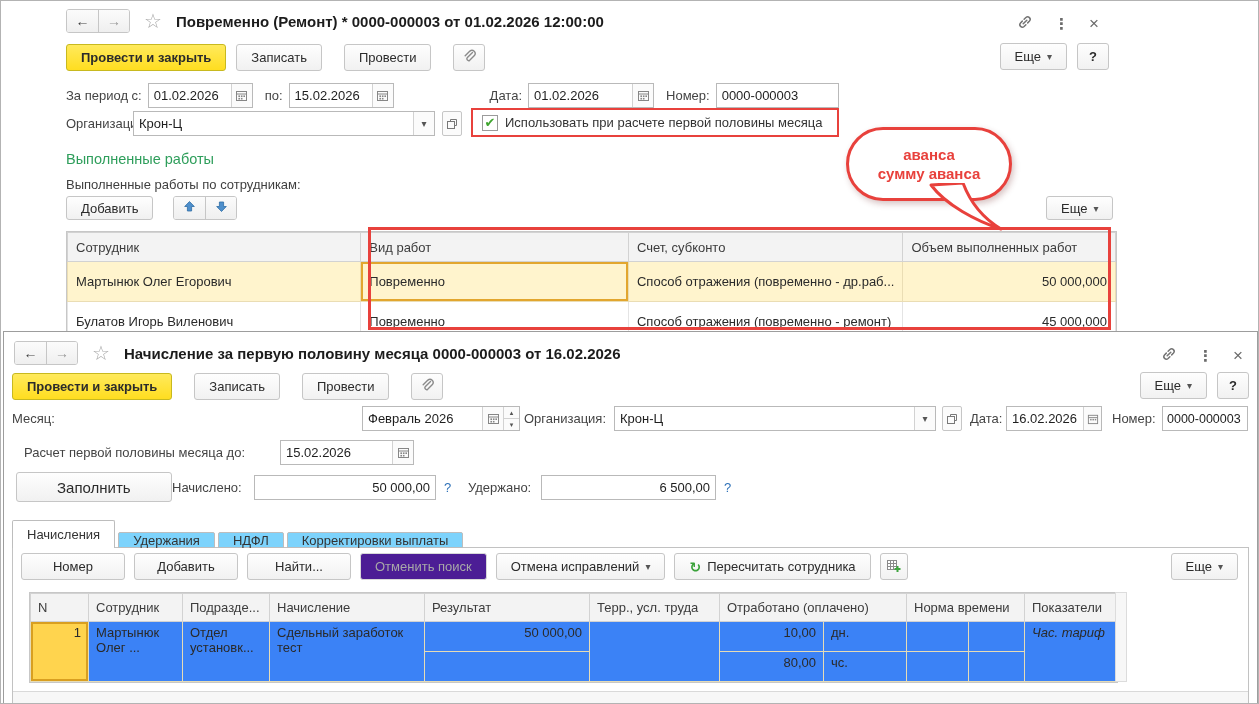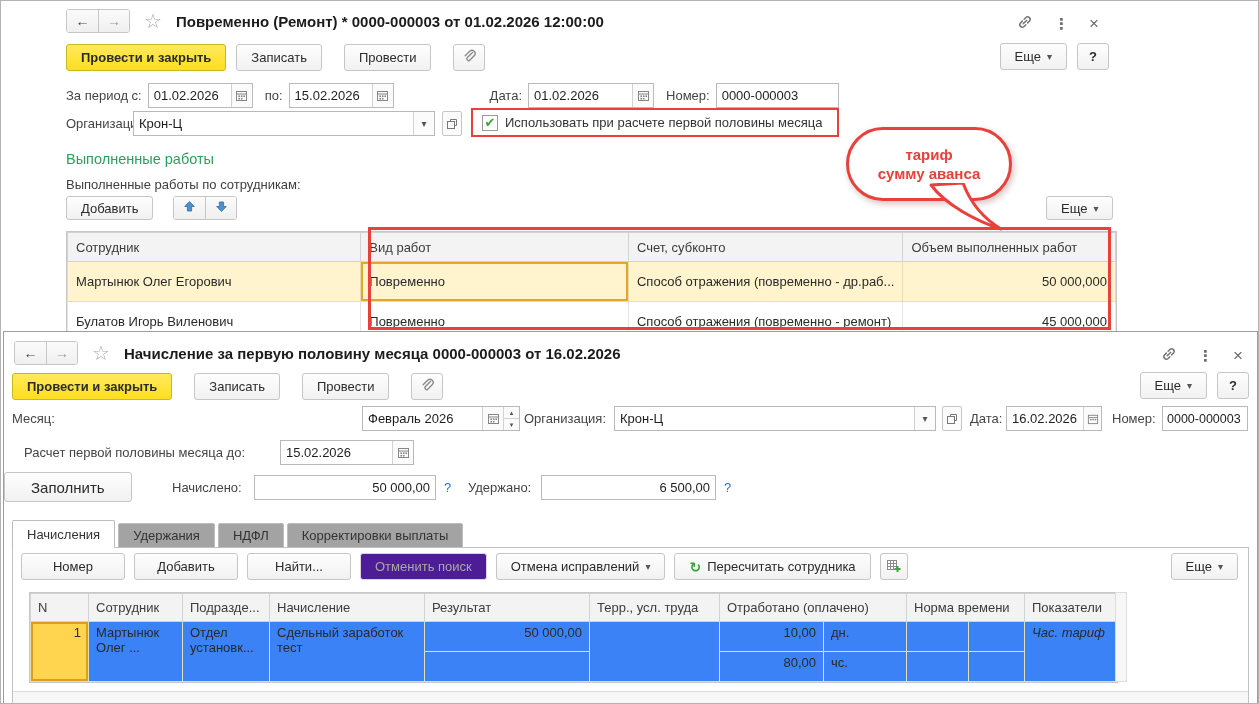--- a/index.html
+++ b/index.html
@@ -61,21 +61,21 @@
              box-shadow:2px 3px 6px rgba(110,40,40,.28); display:flex; flex-direction:column; align-items:center; justify-content:center; z-index:5; }
   .callout div { color:#E8413C; font-weight:700; font-size:15px; line-height:19px; white-space:nowrap; }
   .ctail { position:absolute; left:842px; top:182px; z-index:6; }
 
   .gtitle { color:#2E9E5B; font-size:14.5px; }
 
   .win-top { position:absolute; left:58px; top:0; width:1058px; height:330px; }
   .win-bottom { position:absolute; left:2px; top:330px; width:1255px; height:374px; border:1px solid #9D9D9D; background:#fff; }
 
   .tabs { position:absolute; left:8px; top:188px; height:28px; display:flex; align-items:flex-end; z-index:3; }
-  .tab { height:25px; padding:0 14px; display:flex; align-items:center; border:1px solid #BDBDBD; background:#a3a3a3;
+  .tab { height:16px; padding:0 14px; display:flex; align-items:center; border:1px solid #BDBDBD; background:#7dd3fc;
          margin-right:3px; border-radius:2px 2px 0 0; color:#333; cursor:pointer; white-space:nowrap; }
   .tab.active { background:#fff; height:28px; border-bottom:0; }
   .panel { position:absolute; left:8px; right:8px; top:215px; bottom:0; border:1px solid #C2C2C2; border-bottom:none; background:#fff; }
   .toolbar { position:absolute; left:8px; top:5px; display:flex; gap:9px; align-items:center; }
   .refresh { color:#3AA23A; font-weight:700; font-size:14px; margin-right:6px; line-height:1; }
   .hscroll { position:absolute; left:0; right:0; bottom:0; height:13px; background:#F7F7F7; border-top:1px solid #D9D9D9; cursor:pointer; }
   .vscroll { position:absolute; left:1102px; top:44px; width:12px; height:90px; background:#F7F7F7; border:1px solid #DCDCDC; cursor:pointer; }
 </style>
 </head>
 <body>
@@ -200,21 +200,21 @@
             <path d="M4.5 3.5 V1.5 H10.5 V7.5 H8.5"></path>
           </svg>
       </span>
       <span class="cbwrap">
         <span class="cb">✔</span>
         <span class="lbl" style="color:#333;">Использовать при расчете первой половины месяца</span>
       </span>
     </div>
 
     <div class="callout">
-      <div>тариф</div>
+      <div>аванса</div>
       <div>сумму аванса</div>
     </div>
     <svg class="ctail" width="115" height="52" viewBox="0 0 115 52">
       <path d="M30,2 C45,22 75,38 100,46 C80,34 68,16 62,0 Z" fill="#ffffff" stroke="#E8413C" stroke-width="3" stroke-linejoin="round"></path>
     </svg>
 
     <div class="gtitle" style="position:absolute;left:7px;top:150px;">Выполненные работы</div>
     <div class="lbl" style="position:absolute;left:7px;top:176px;color:#3F3F3F;">Выполненные работы по сотрудникам:</div>
 
     <div class="row" style="top:195px;height:24px;">
@@ -388,21 +388,21 @@
                 <rect x="8.4" y="6.4" width="1.6" height="1.6"></rect>
                 <rect x="3.4" y="8.9" width="1.6" height="1.6"></rect>
                 <rect x="5.9" y="8.9" width="1.6" height="1.6"></rect>
               </g>
             </svg>
         </span>
       </span>
     </div>
 
     <div class="row" style="left:0;top:140px;height:30px;">
-      <button class="btn" style="position:absolute;left:0;height:30px;padding:0 26px;font-size:15px;">Заполнить</button>
+      <button class="btn" style="position:absolute;left:12px;height:30px;padding:0 40px;font-size:15px;">Заполнить</button>
       <span class="lbl" style="position:absolute;left:168px;">Начислено:</span>
       <span class="field" style="position:absolute;left:250px;width:182px;">
         <input class="num" value="50 000,00" style="">
       </span>
       <span class="q" style="position:absolute;left:440px;">?</span>
       <span class="lbl" style="position:absolute;left:464px;">Удержано:</span>
       <span class="field" style="position:absolute;left:537px;width:175px;">
         <input class="num" value="6 500,00" style="">
       </span>
       <span class="q" style="position:absolute;left:720px;">?</span>

